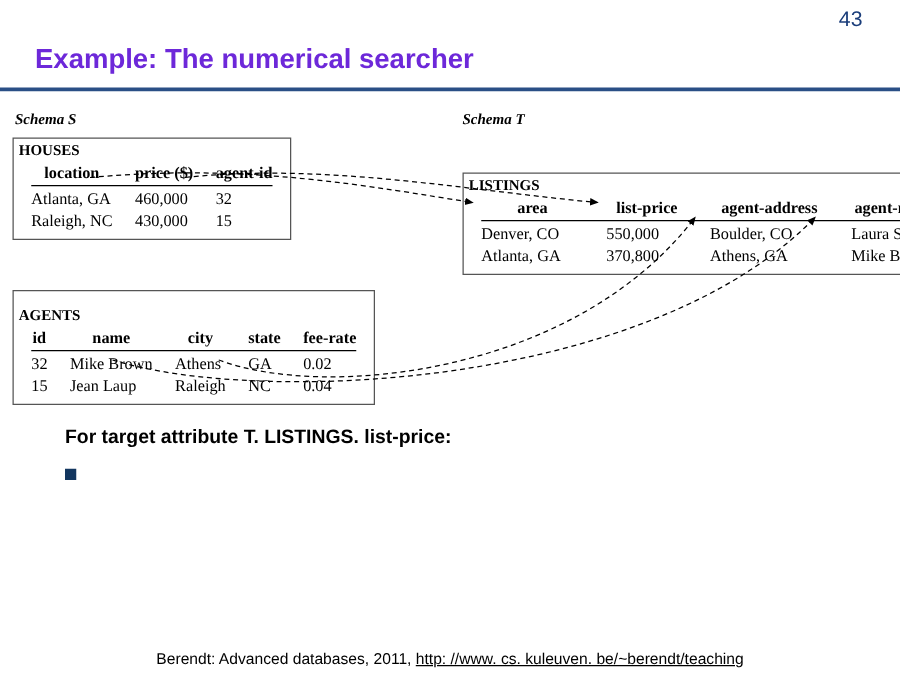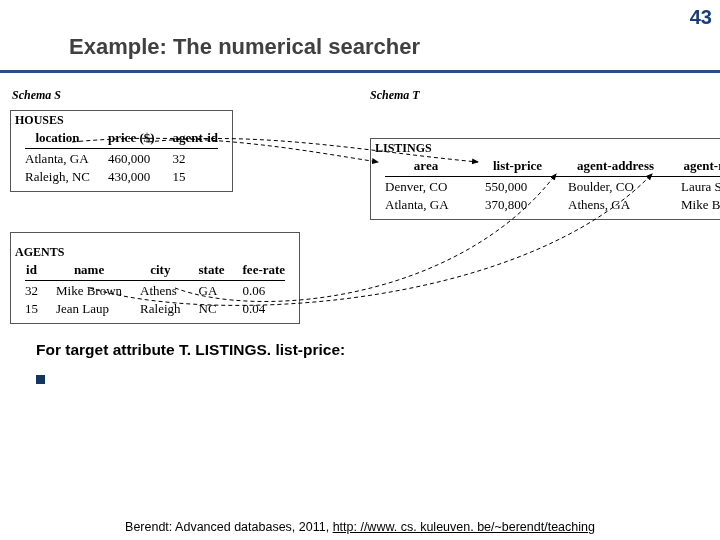--- a/index.html
+++ b/index.html
@@ -16,33 +16,32 @@
   }
   .slide {
     width: 720px;
     height: 540px;
     position: relative;
     box-sizing: border-box;
   }
   .pagenum {
     position: absolute;
     top: 6px;
-    right: 8px;
+    right: 30px;
     color: #1a3d7a;
-    font-size: 20px;
-    font-weight: bold;
+    font-size: 17px;
+    font-weight: normal;
   }
   .title {
     position: absolute;
     top: 34px;
     left: 28px;
     font-size: 22px;
     font-weight: bold;
-    color: #404040;
-    margin-left: 41px;
+    color: #6d28d9;
   }
   .title-rule {
     position: absolute;
     top: 70px;
     left: 0;
     right: 0;
     height: 3px;
     background: #2a4f86;
   }
   
@@ -123,21 +122,21 @@
     width: 720px; height: 320px;
     pointer-events: none;
   }
   .ar { stroke:#000; stroke-width:1; fill:none; stroke-dasharray:4 3;}
   .ah { fill:#000; }
 
   
   .body {
     position: absolute;
     top: 340px;
-    left: 36px;
+    left: 52px;
     right: 20px;
     font-size: 15.5px;
     line-height: 1.3;
   }
   .lead {
     font-weight: bold;
     margin-bottom: 10px;
   }
   ul.b1 {
     list-style: none;
@@ -239,21 +238,21 @@
       <tr>
             <td colspan="5">
               <div class="hline"></div>
             </td>
           </tr>
       <tr>
         <td>32</td>
         <td>Mike Brown</td>
         <td>Athens</td>
         <td>GA</td>
-        <td>0.06</td>
+        <td>0.02</td>
       </tr>
       <tr>
         <td>15</td>
         <td>Jean Laup</td>
         <td>Raleigh</td>
         <td>NC</td>
         <td>0.04</td>
       </tr>
     </tbody>
       </table>

